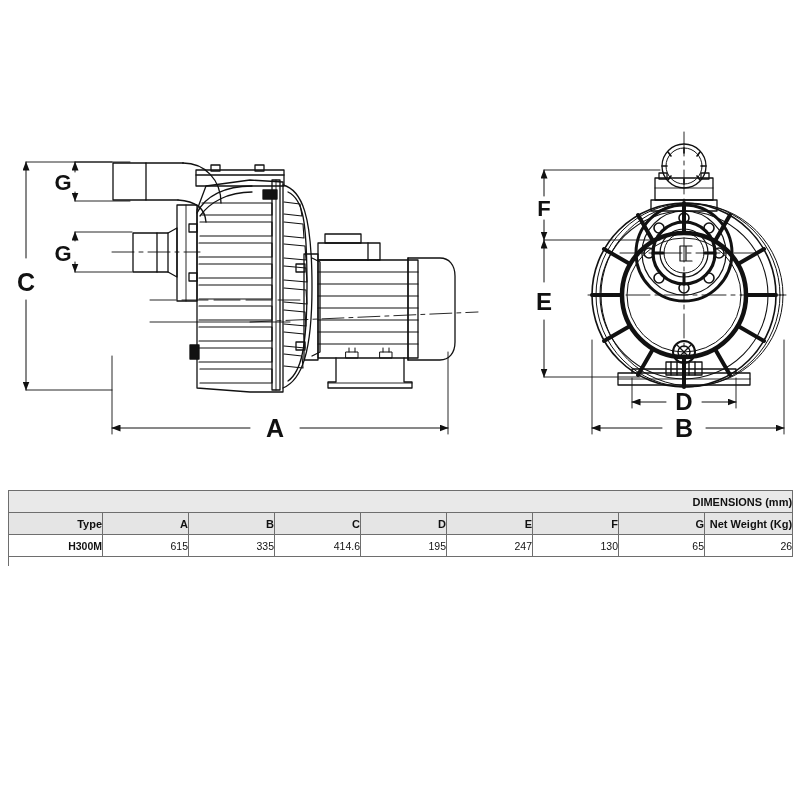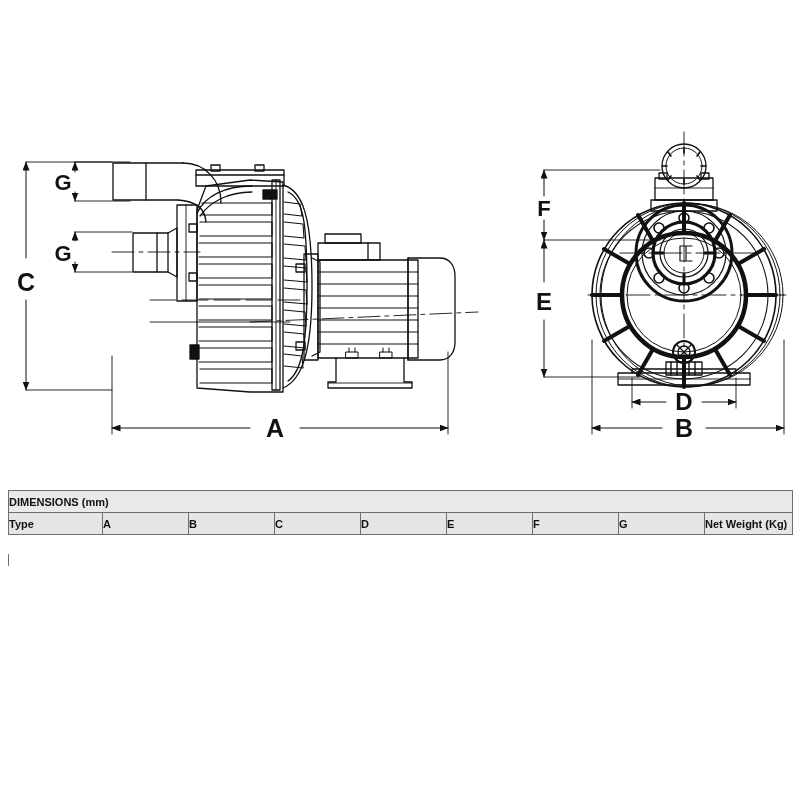--- a/index.html
+++ b/index.html
@@ -35,21 +35,21 @@
     width: 784px;
   }
   table.dim-table {
     border-collapse: collapse;
     width: 784px;
     table-layout: fixed;
     font-family: "Liberation Sans", sans-serif;
   }
   table.dim-table td, table.dim-table th {
     border: 1px solid #6e6e6e;
-    text-align: left;
+    text-align: right;
     vertical-align: middle;
     font-size: 10.5px;
     padding: 0;
     height: 20px;
     color: #111;
   }
   table.dim-table tr.title-row td {
     background: #e9e9e9;
     font-weight: bold;
     font-size: 11px;
@@ -414,18 +414,29 @@
           <td>Type</td>
           <td>A</td>
           <td>B</td>
           <td>C</td>
           <td>D</td>
           <td>E</td>
           <td>F</td>
           <td>G</td>
           <td>Net Weight (Kg)</td>
         </tr>
+        <tr class="data-row">
+          <td class="type-cell">H300M</td>
+          <td>615</td>
+          <td>335</td>
+          <td>414.6</td>
+          <td>195</td>
+          <td>247</td>
+          <td>130</td>
+          <td>65</td>
+          <td>26</td>
+        </tr>
       </tbody>
     </table>
   </div>
   <div class="tbl-underline"></div>
 
 </div>
 
 </body></html>

